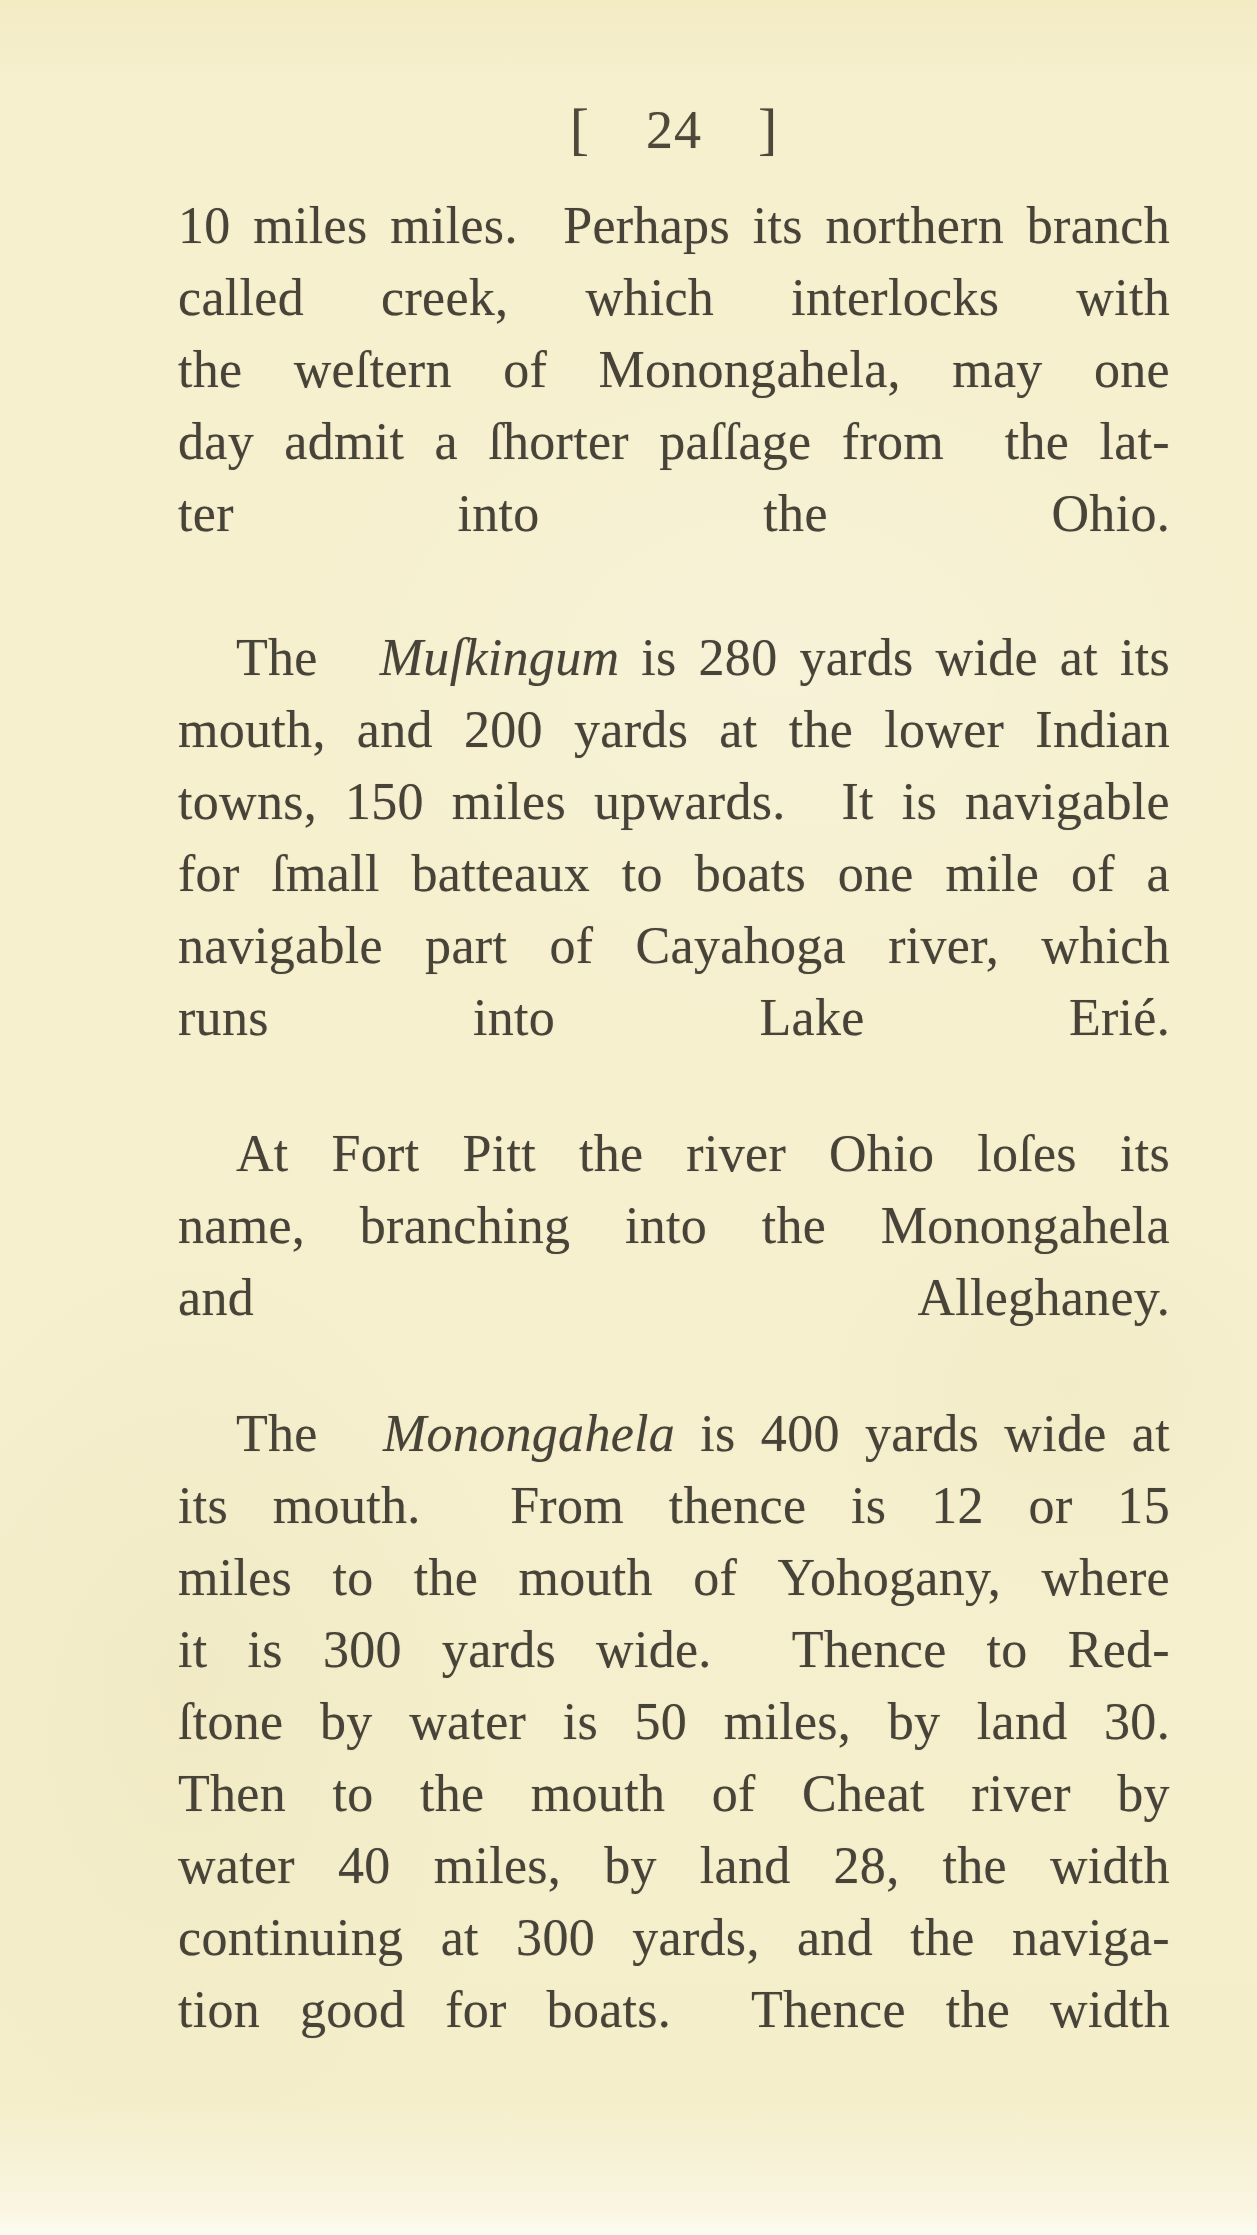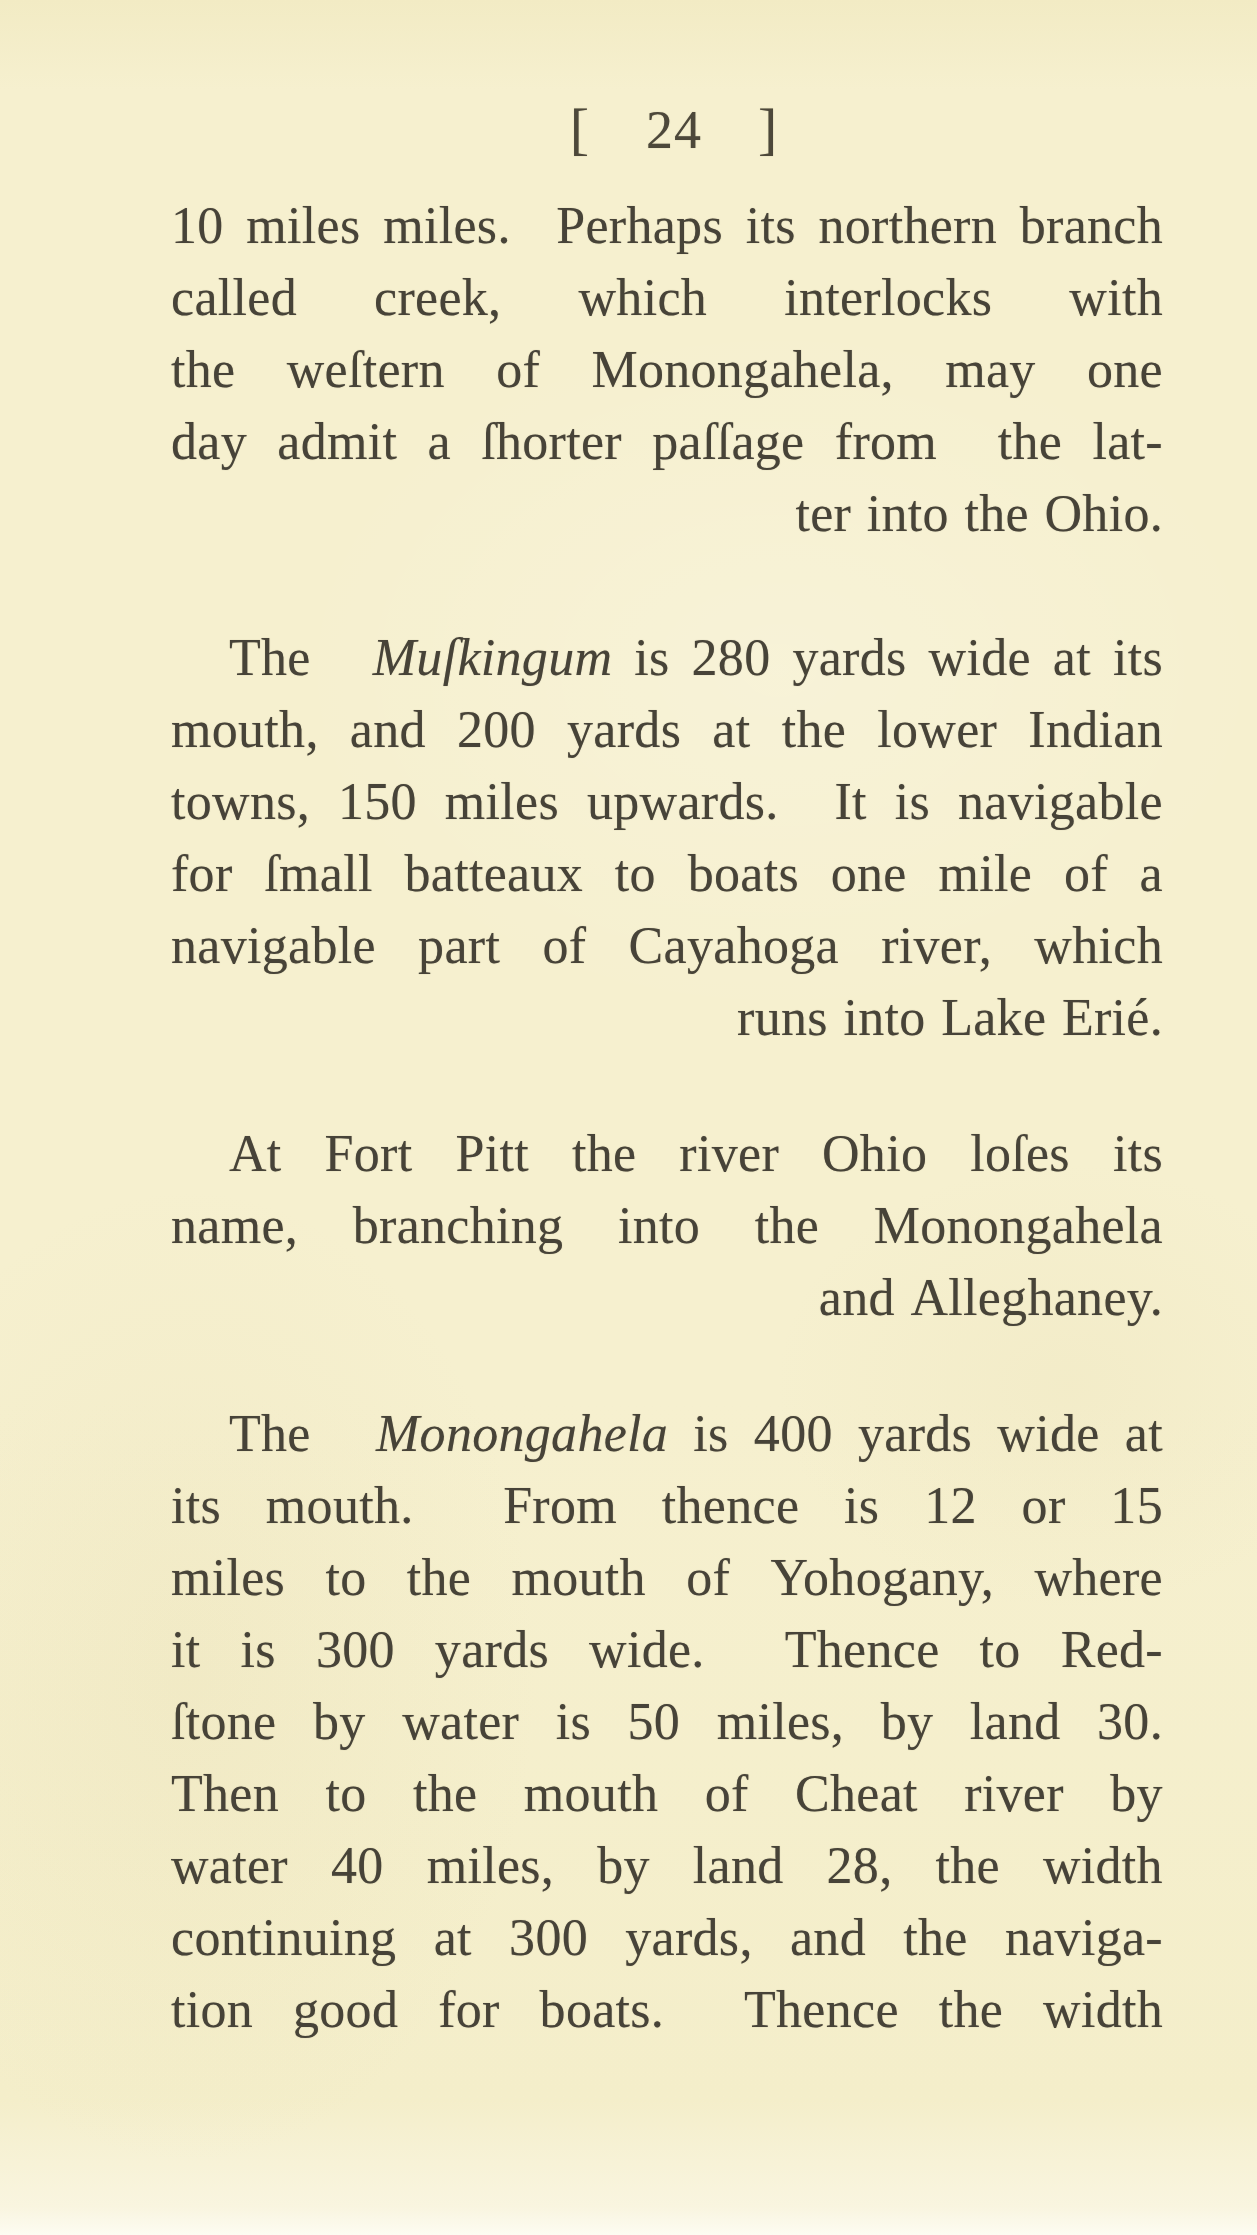--- a/index.html
+++ b/index.html
@@ -33,21 +33,21 @@
     position: absolute;
     inset: 0;
     background:
       radial-gradient(ellipse 700px 500px at 62% 30%, rgba(255,255,255,0.18), rgba(255,255,255,0) 70%),
       radial-gradient(ellipse 500px 700px at 15% 75%, rgba(216,203,150,0.14), rgba(216,203,150,0) 70%),
       radial-gradient(ellipse 420px 320px at 85% 62%, rgba(219,206,152,0.12), rgba(219,206,152,0) 70%);
     pointer-events: none;
   }
   .text-column {
     position: absolute;
-    left: 171px;
+    left: 178px;
     top: 0;
     width: 992px;
   }
   .folio {
     position: absolute;
     left: 178px;
     top: 82px;
     width: 992px;
     height: 72px;
     display: flex;
@@ -73,21 +73,21 @@
     line-height: 72px;
     font-size: 52px;
     letter-spacing: 0.3px;
     display: flex;
     align-items: baseline;
     white-space: pre;
     color: #474338;
     text-shadow: 0 0 1px rgba(66,58,40,0.38);
   }
   .line.just { justify-content: space-between; }
-  .line.plain { justify-content: flex-end; gap: 0.30em; }
+  .line.plain { justify-content: space-between; gap: 0.30em; }
   .line.indent { padding-left: 58px; }
   .w { flex: 0 0 auto; }
   .w.it { font-style: italic; margin-left: 40px; }
 </style>
 </head>
 <body>
 
 <div class="page">
 
   <div class="folio">

